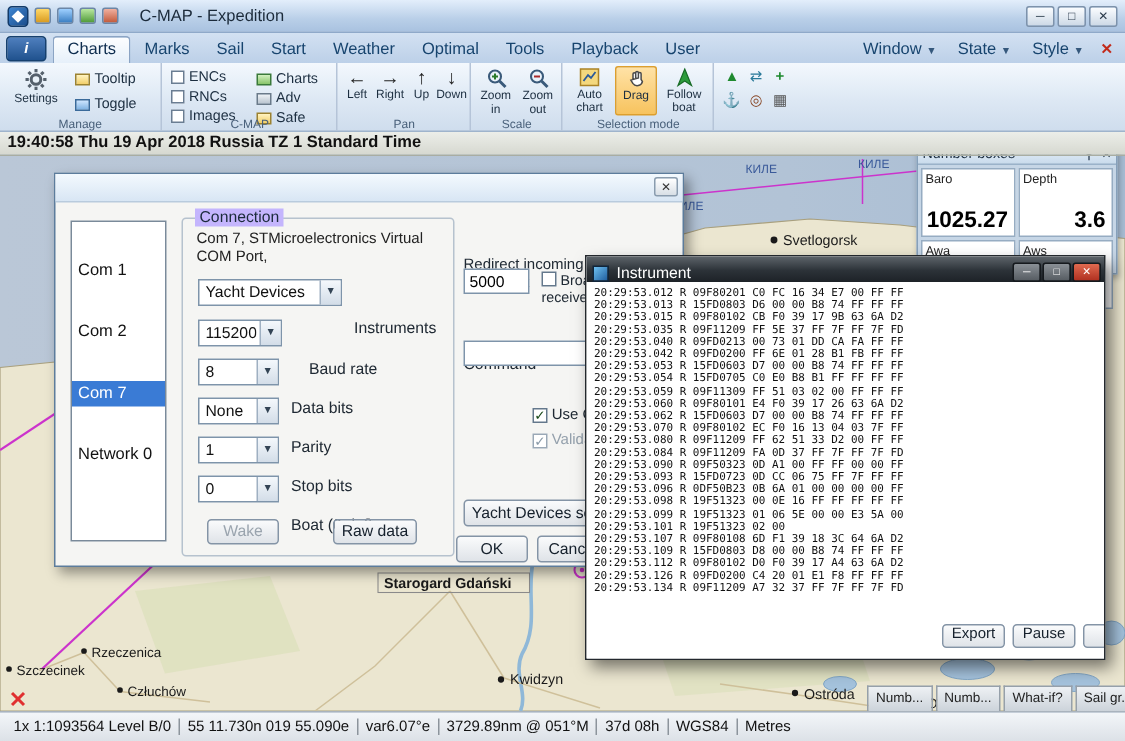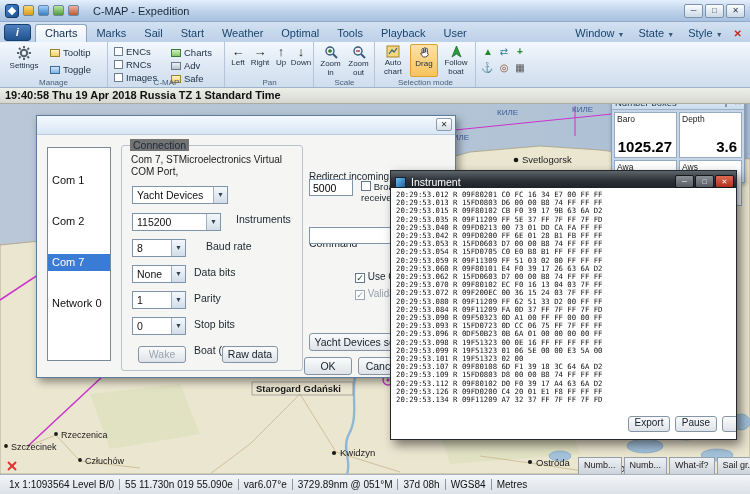--- a/index.html
+++ b/index.html
@@ -105,21 +105,21 @@
   .conn-close { position:absolute; right:3px; top:2px; width:16px; height:13px; border:1px solid #8a9cae;
     border-radius:2px; background:linear-gradient(#fff,#d8dfe6); font-size:8px; line-height:11px;
     text-align:center; color:#333; }
   .conn-body { position:relative; width:100%; height:244px; }
   .portlist { position:absolute; left:10px; top:12px; width:64px; height:214px; background:#fff;
     border:1px solid #7a8a9a; font-size:11px; }
   .portlist .pi { height:17px; line-height:17px; padding-left:4px; color:#111;margin-top:24px; }
   .portlist .pi.sel { background:#3a7bd5; color:#fff; }
   .grpbox { position:absolute; left:84px; top:10px; width:182px; height:226px;
     border:1px solid #b6c2ce; border-radius:3px; }
-  .grpbox .legend { position:absolute; top:-7px; left:8px; background:#737373; padding:0 3px;
+  .grpbox .legend { position:absolute; top:-7px; left:8px; background:#c4b5fd; padding:0 3px;
     font-size:10.5px; color:#1a2a3a; }
   .portdesc { position:absolute; left:9px; top:8px; width:164px; font-size:10px; line-height:12px; color:#222; }
 
   
   .instwin { position:absolute; left:390px; top:170px; width:347px; height:270px; z-index:4;
     border:1px solid #23282d; box-shadow:4px 5px 10px rgba(0,0,0,.5); background:#fff; overflow:hidden; }
   .inst-title { height:17px; background:linear-gradient(#5d646a,#2c3238 55%,#1d2227);
     display:flex; align-items:flex-end; padding:0 2px 0 4px; }
   .inst-icon { width:11px; height:11px; border:1px solid #10253a;
     background:linear-gradient(135deg,#6ec0f0,#1f5d9e); }
@@ -428,21 +428,21 @@
       <div class="grpbox">
         <span class="legend">Connection</span>
         <div class="portdesc">Com 7, STMicroelectronics Virtual COM Port,</div>
 
         <div class="dd" style="left:10px;top:40px;width:96px">
           <span class="ddval">Yacht Devices</span>
           <span class="ddarr">▼</span>
         </div>
         <span class="dlabel" style="left:114px;top:43px">Instruments</span>
 
-        <div class="dd" style="left:10px;top:67px;width:89px">
+        <div class="dd" style="left:10px;top:67px;width:56px">
           <span class="ddval">115200</span>
           <span class="ddarr">▼</span>
         </div>
         <span class="dlabel" style="left:84px;top:70px">Baud rate</span>
 
         <div class="dd" style="left:10px;top:93px;width:54px">
           <span class="ddval">8</span>
           <span class="ddarr">▼</span>
         </div>
         <span class="dlabel" style="left:72px;top:96px">Data bits</span>
@@ -524,21 +524,20 @@
   <div class="hexline">20:29:53.054 R 15FD0705 C0 E0 B8 B1 FF FF FF FF</div>
 
   <div class="hexline">20:29:53.059 R 09F11309 FF 51 03 02 00 FF FF FF</div>
 
   <div class="hexline">20:29:53.060 R 09F80101 E4 F0 39 17 26 63 6A D2</div>
 
   <div class="hexline">20:29:53.062 R 15FD0603 D7 00 00 B8 74 FF FF FF</div>
 
   <div class="hexline">20:29:53.070 R 09F80102 EC F0 16 13 04 03 7F FF</div>
 
-  <div class="hexline">20:29:53.072 R 09F200EC 00 36 15 24 03 7F FF FF</div>
 
 
   <div class="hexline">20:29:53.080 R 09F11209 FF 62 51 33 D2 00 FF FF</div>
 
   <div class="hexline">20:29:53.084 R 09F11209 FA 0D 37 FF 7F FF 7F FD</div>
 
   <div class="hexline">20:29:53.090 R 09F50323 0D A1 00 FF FF 00 00 FF</div>
 
   <div class="hexline">20:29:53.093 R 15FD0723 0D CC 06 75 FF 7F FF FF</div>
 

